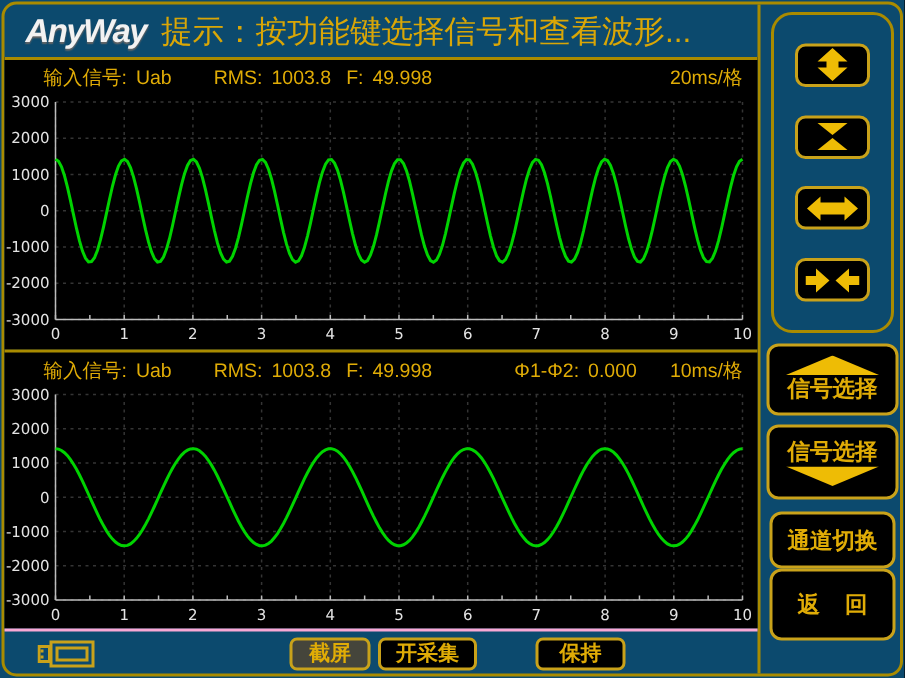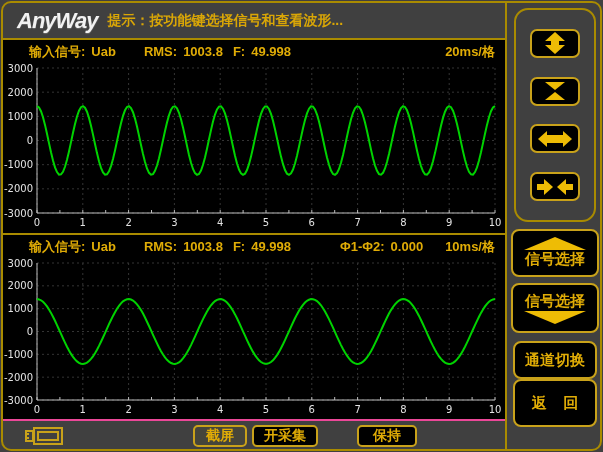--- a/index.html
+++ b/index.html
@@ -1,45 +1,45 @@
 <!DOCTYPE html>
 <html><head>
 <meta charset="utf-8">
 <style>
   html,body{margin:0;padding:0;background:#000;}
   body{font-family:"Liberation Sans",sans-serif;}
-  #screen{position:relative;width:603px;height:452px;background:#404040;overflow:hidden;}
+  #screen{position:relative;width:603px;height:452px;background:#0c4a6e;overflow:hidden;}
   #frame{position:absolute;left:1px;top:1px;width:597px;height:446px;border:2px solid #a98b00;border-radius:10px;}
 
   
   #leftcol{position:absolute;left:3px;top:3px;width:504px;height:446px;border-right:2px solid #a98b00;box-sizing:border-box;}
   #titlebar{position:absolute;left:0;top:0;width:100%;height:35px;display:flex;align-items:center;}
   #logo{font-style:italic;font-weight:bold;font-size:22px;color:#f2f2f2;letter-spacing:-1px;margin-left:14px;text-shadow:0 1px 1px #666;}
-  #title{color:#d9a606;font-weight:bold;font-size:14px;margin-left:10px;white-space:nowrap;}
+  #title{color:#d9a606;font-weight:normal;font-size:21px;margin-left:10px;white-space:nowrap;}
 
   .panel{position:absolute;left:0;width:100%;box-sizing:border-box;border-top:2px solid #a98b00;background:#000;}
   #panel1{top:35px;height:195px;}
   #panel2{top:230px;height:186px;}
-  .phead{height:23px;display:flex;align-items:center;color:#e0ac06;font-weight:bold;font-size:13px;white-space:nowrap;}
+  .phead{height:23px;display:flex;align-items:center;color:#e0ac06;font-weight:normal;font-size:13px;white-space:nowrap;}
   .phead .sig{margin-left:26px;}
   .phead .sigval{margin-left:6px;}
   .phead .rms{margin-left:28px;}
   .phead .val{margin-left:6px;}
   .phead .f{margin-left:10px;}
   .phead .phase{margin-left:auto;}
   .phead .tb{margin-left:22px;margin-right:10px;}
   .phead .tbonly{margin-left:auto;margin-right:10px;}
 
   svg.chart{display:block;}
   .grid{stroke:#343434;stroke-width:1;stroke-dasharray:2 3;}
   .axis{stroke:#bdbdbd;stroke-width:1;}
   .tick{fill:#e3e3e3;font-size:10px;font-family:"DejaVu Sans",sans-serif;}
   .trace{stroke:#00d300;stroke-width:2;fill:none;}
 
-  #bottombar{position:absolute;left:0;top:416px;width:100%;height:30px;border-top:2px solid #ec4899;}
+  #bottombar{position:absolute;left:0;top:416px;width:100%;height:30px;border-top:2px solid #f9a8d4;}
   .bbtn{position:absolute;top:4px;height:22px;border:2px solid #c9a21a;border-radius:5px;color:#e0ac06;
         font-weight:bold;font-size:14px;display:flex;align-items:center;justify-content:center;background:#000;box-sizing:border-box;}
   #btn-screenshot{left:190px;width:54px;background:#45453b;}
   #btn-capture{left:249px;width:66px;}
   #btn-hold{left:354px;width:60px;}
 
   
   #sidebar{position:absolute;left:507px;top:3px;width:93px;height:446px;}
   #zoomgroup{position:absolute;left:7px;top:5px;width:82px;height:214px;border:2px solid #a98b00;border-radius:14px;
              display:flex;flex-direction:column;align-items:center;justify-content:space-evenly;box-sizing:border-box;}

